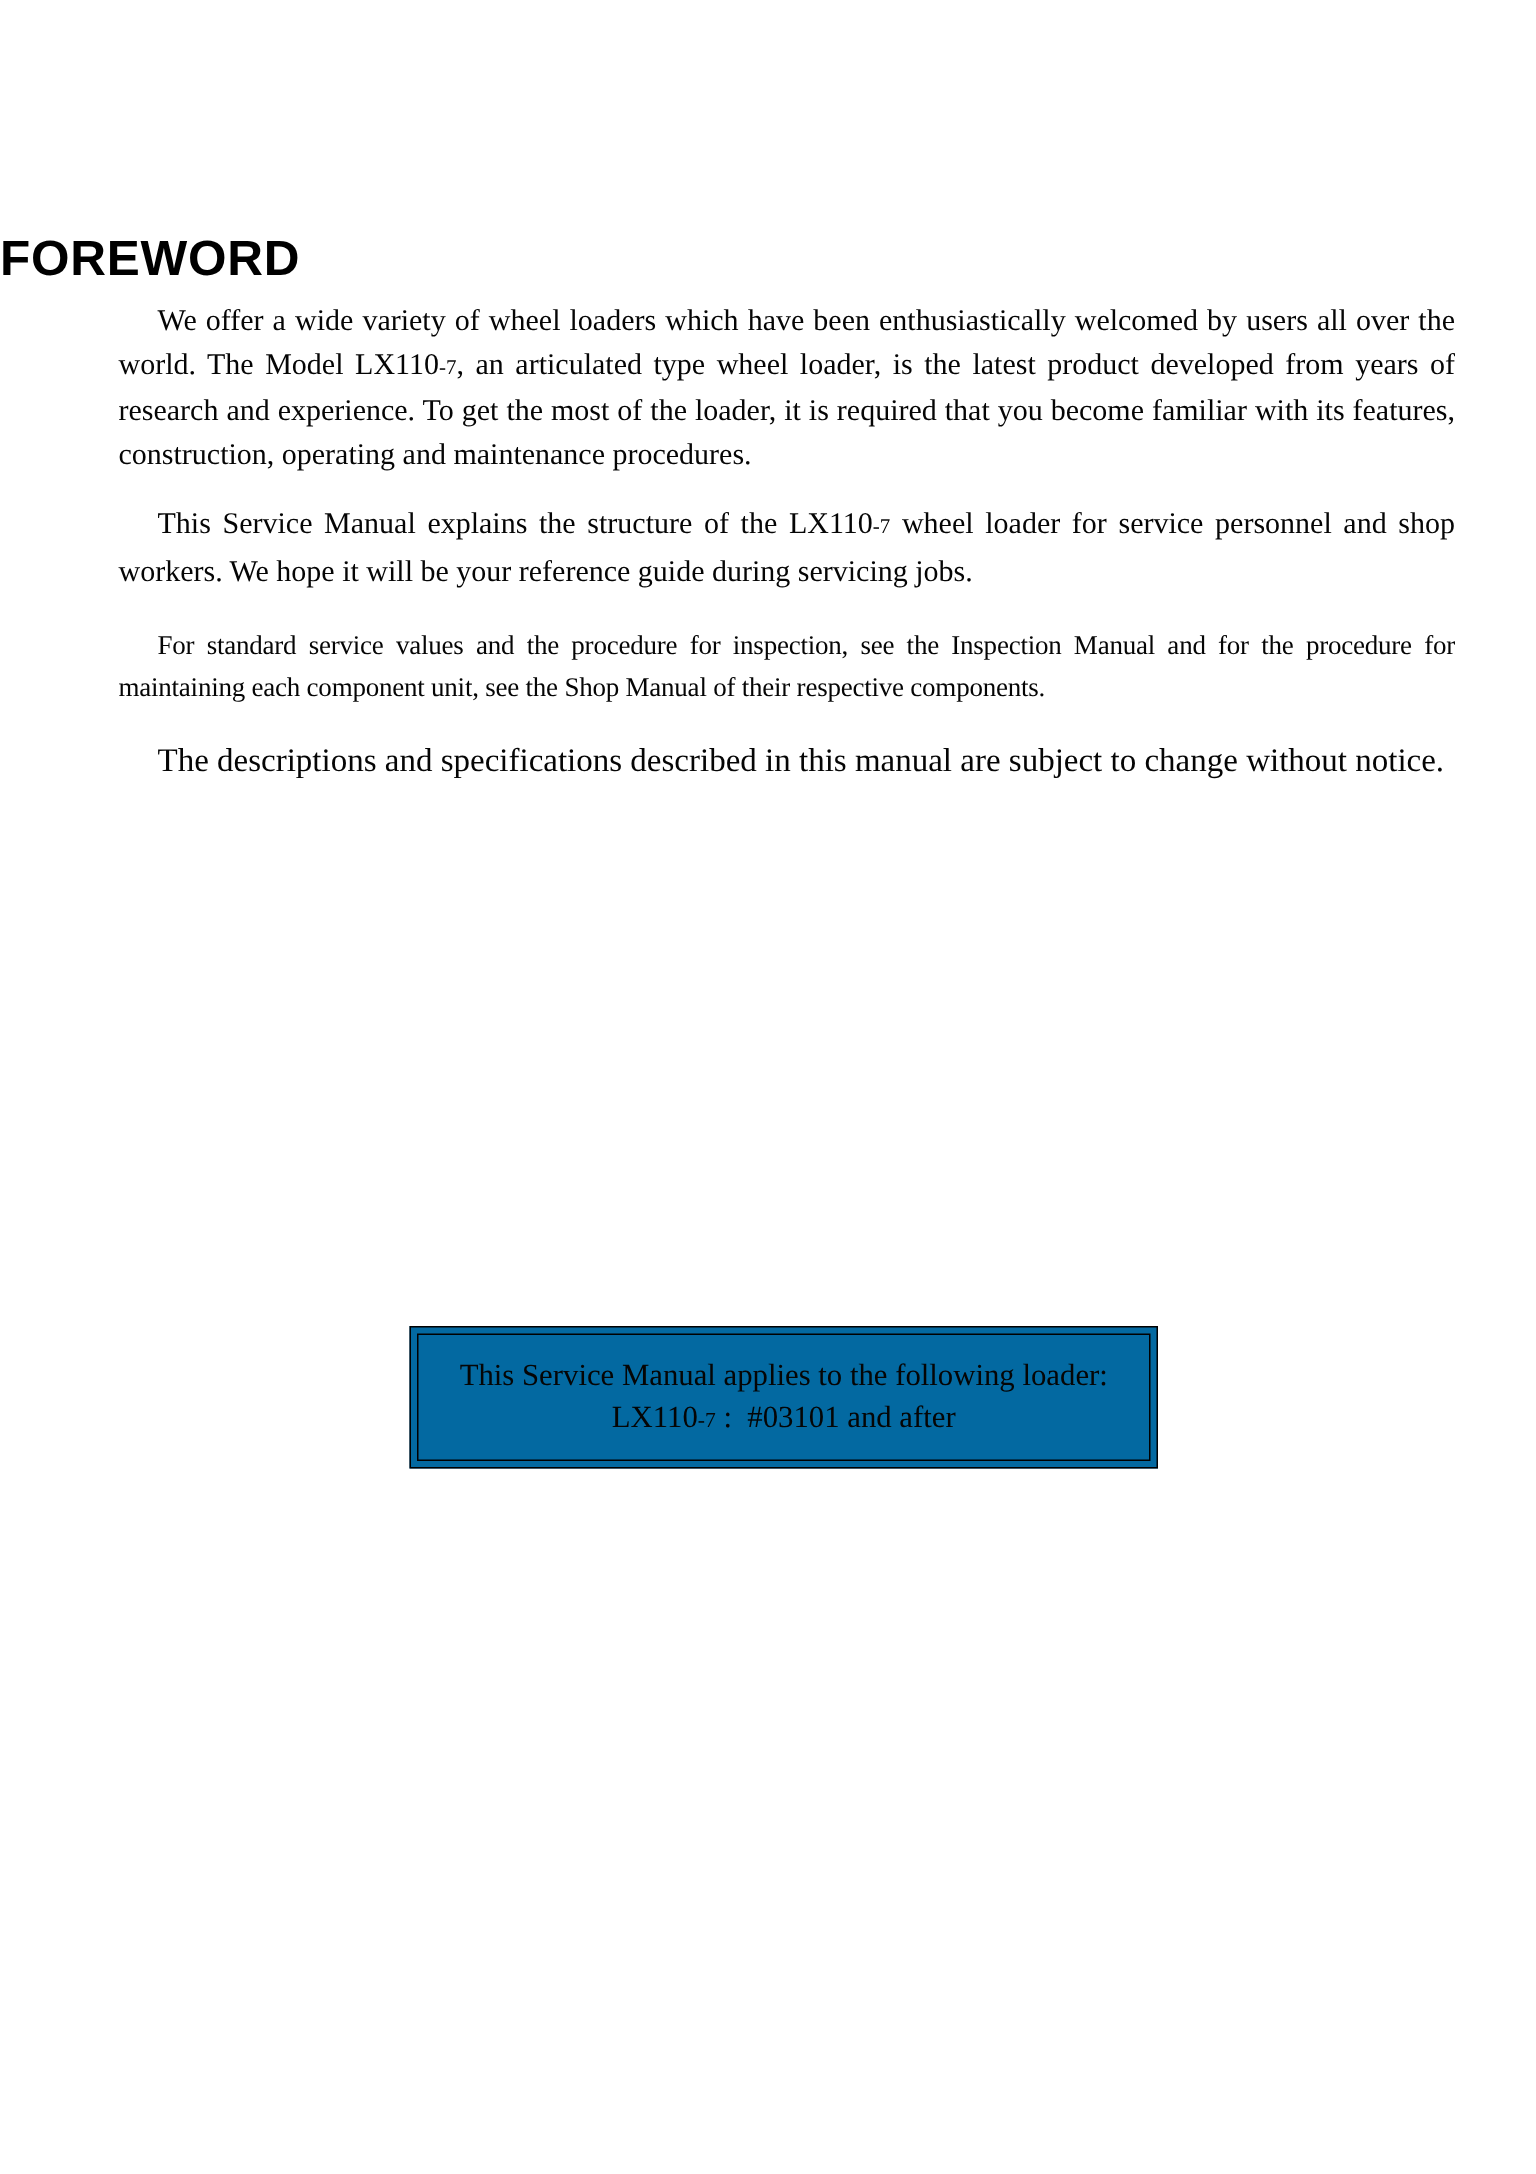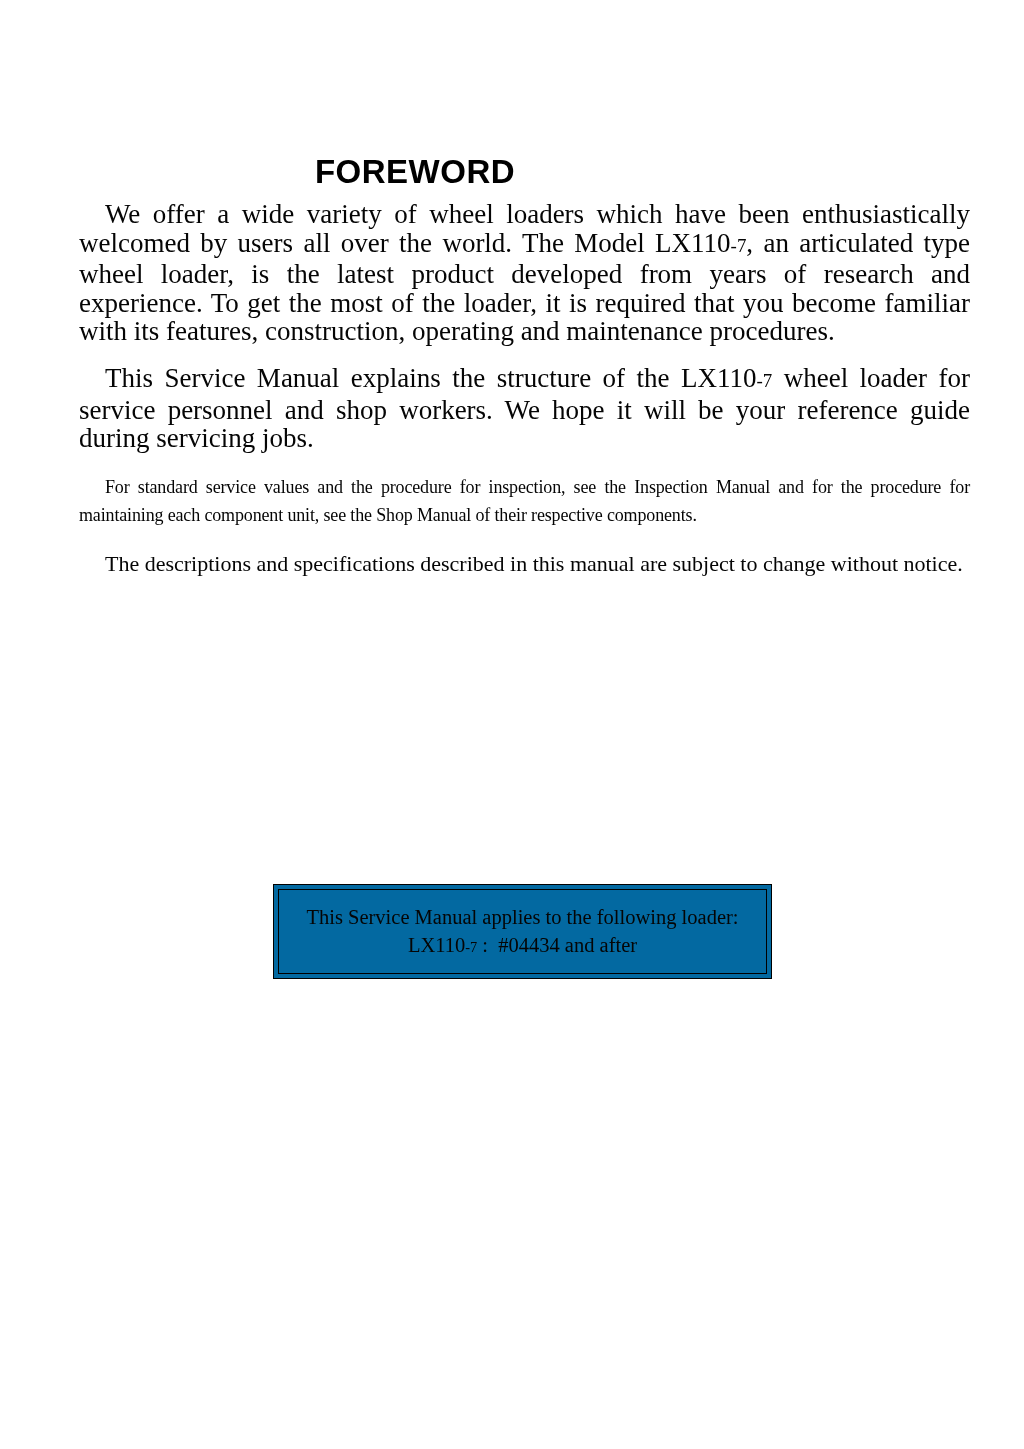--- a/index.html
+++ b/index.html
@@ -24,41 +24,40 @@
     height: 1449px;
     background: #ffffff;
   }
 
   
   .doc-title {
     position: absolute;
     left: 0;
     top: 131px;
     width: 830px;
-    text-align: center;
     font-family: "Liberation Sans", "DejaVu Sans", sans-serif;
     font-weight: bold;
     font-size: 33px;
     line-height: 38px;
     letter-spacing: 0.5px;
     color: #000000;
   }
 
   
   .body-block {
     position: absolute;
     left: 79px;
     top: 200px;
     width: 891px;
   }
 
   .para {
     text-align: justify;
     text-justify: inter-word;
-    font-size: 27px;
+    font-size: 20px;
     line-height: 28.6px;
     color: #050505;
     margin: 0 0 18px 0;
     -webkit-hyphens: none;
     hyphens: none;
   }
   .para .indent {
     display: inline-block;
     width: 26px;
   }
@@ -124,17 +123,17 @@
 
     <p class="para" id="para-3"><span class="indent"></span><span>For standard service values and the procedure for inspection, see the Inspection Manual and for the procedure for maintaining each component unit, see the Shop Manual of their respective components.</span></p>
 
     <p class="para" id="para-4"><span class="indent"></span><span>The descriptions and specifications described in this manual are subject to change without notice.</span></p>
 
   </div>
 
   <div class="applies-box">
     <div class="applies-box-inner">
       <div class="applies-line">This Service Manual applies to the following loader:</div>
-      <div class="applies-line"><span>LX110</span><span class="model-suffix">-7</span><span> :  #04434 and after</span></div>
+      <div class="applies-line"><span>LX110</span><span class="model-suffix">-7</span><span> :  #03101 and after</span></div>
     </div>
   </div>
 
 </div>
 
 </body></html>

